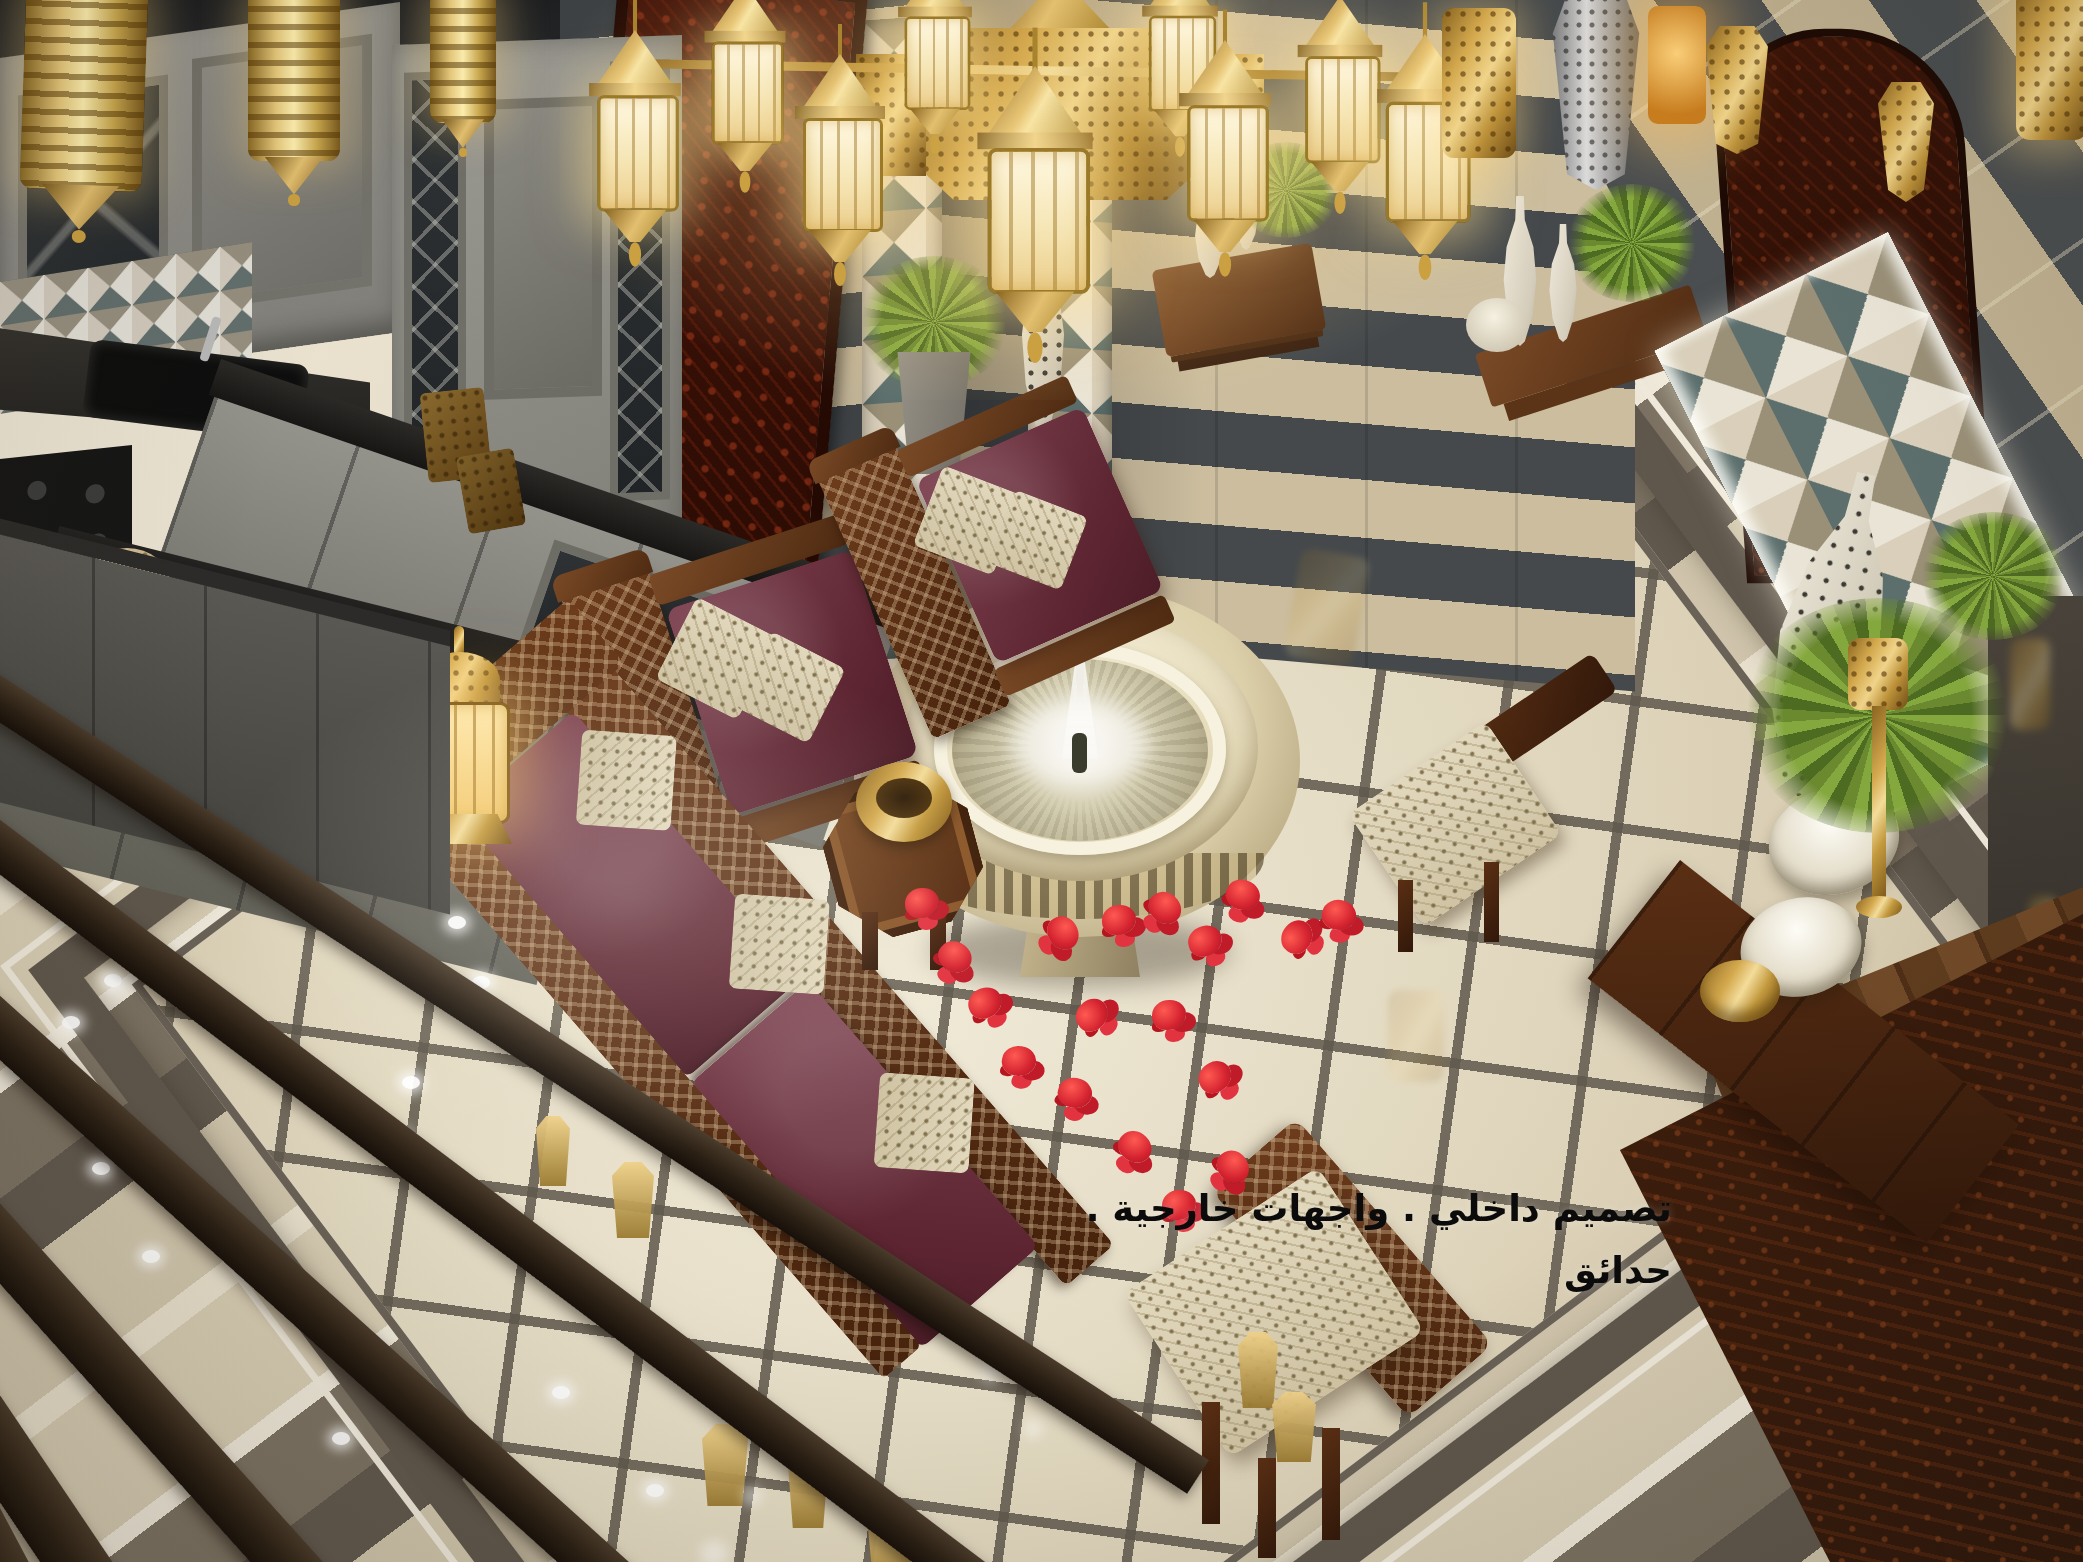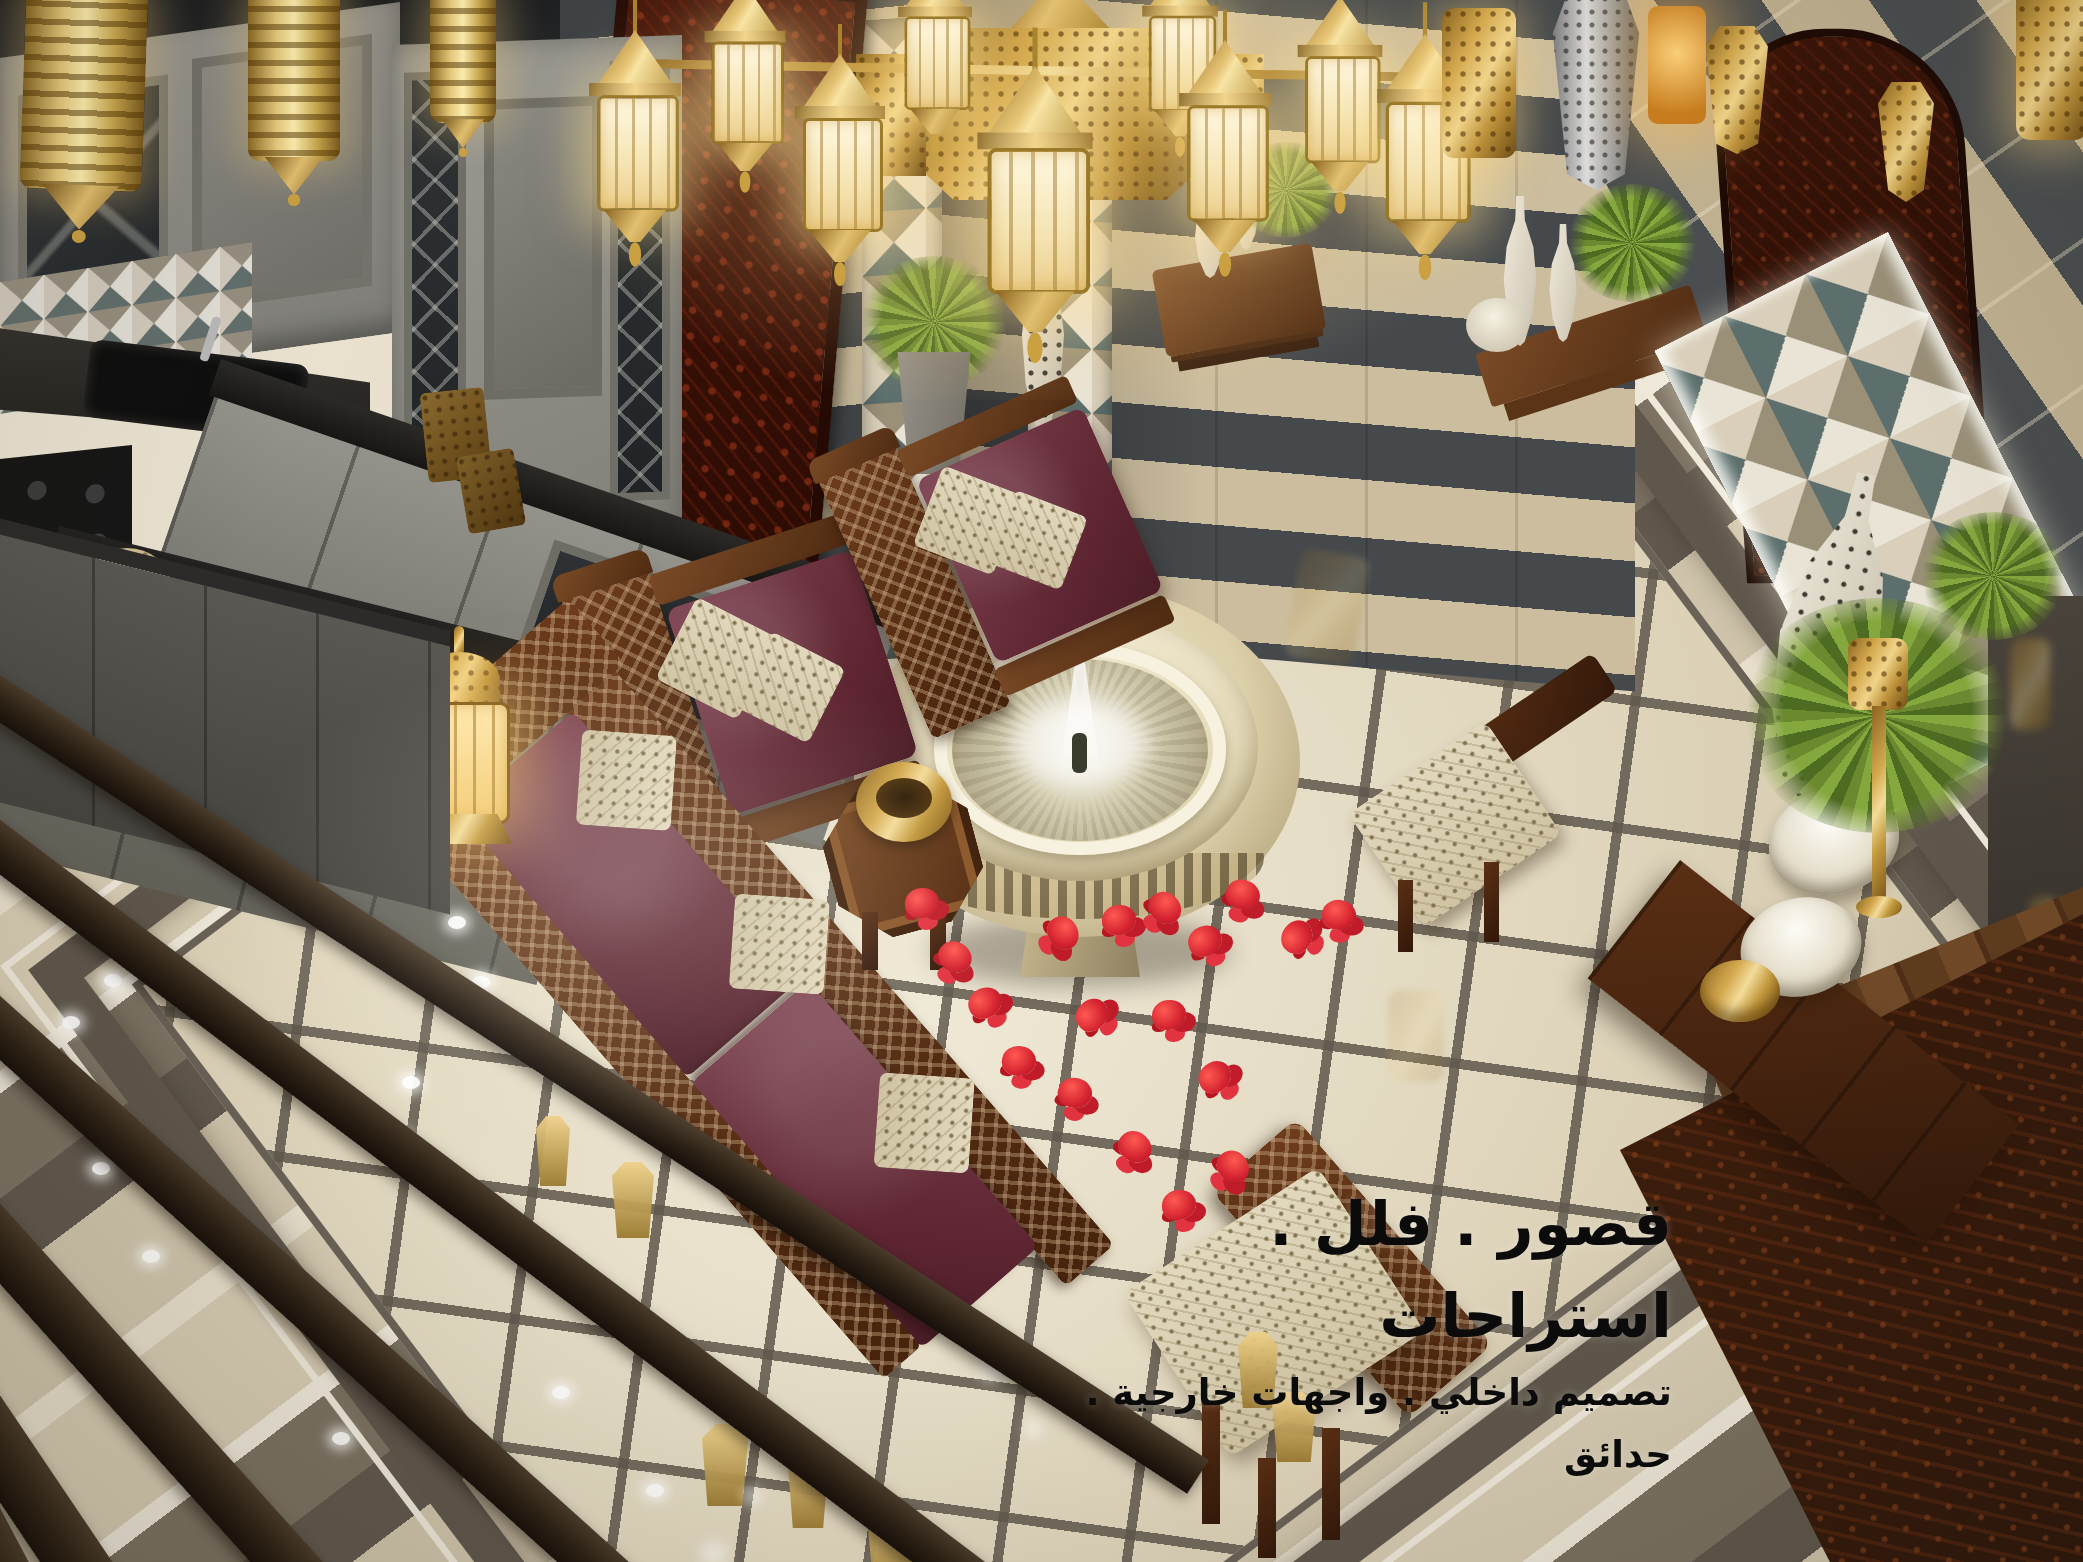--- a/index.html
+++ b/index.html
@@ -529,19 +529,18 @@
   <div class="abs goldtx" style="left:1878px;top:82px;width:56px;height:120px;border-radius:10px;
        clip-path:polygon(24% 0,76% 0,100% 18%,82% 90%,50% 100%,18% 90%,0 18%);
        box-shadow:0 0 34px 10px rgba(255,215,130,.4);"></div>
   <div class="abs goldtx" style="left:2016px;top:-12px;width:72px;height:152px;border-radius:14px;box-shadow:0 0 44px 14px rgba(255,215,130,.45);"></div>
 
   <div class="abs" style="left:220px;top:640px;width:820px;height:520px;border-radius:50%;
        background:radial-gradient(ellipse,rgba(255,255,245,.20),transparent 70%);"></div>
   <div class="abs" style="inset:0;background:radial-gradient(ellipse at 52% 42%,transparent 55%,rgba(40,30,15,.18) 100%);"></div>
 
   <div class="wm">
-    <div class="l2" dir="rtl" lang="ar">قصور . فلل . استراحات</div>
     <div class="l3" dir="rtl" lang="ar">تصميم داخلي . واجهات خارجية . حدائق</div>
 
   </div>
 
 
 </div>
 
 </body></html>

